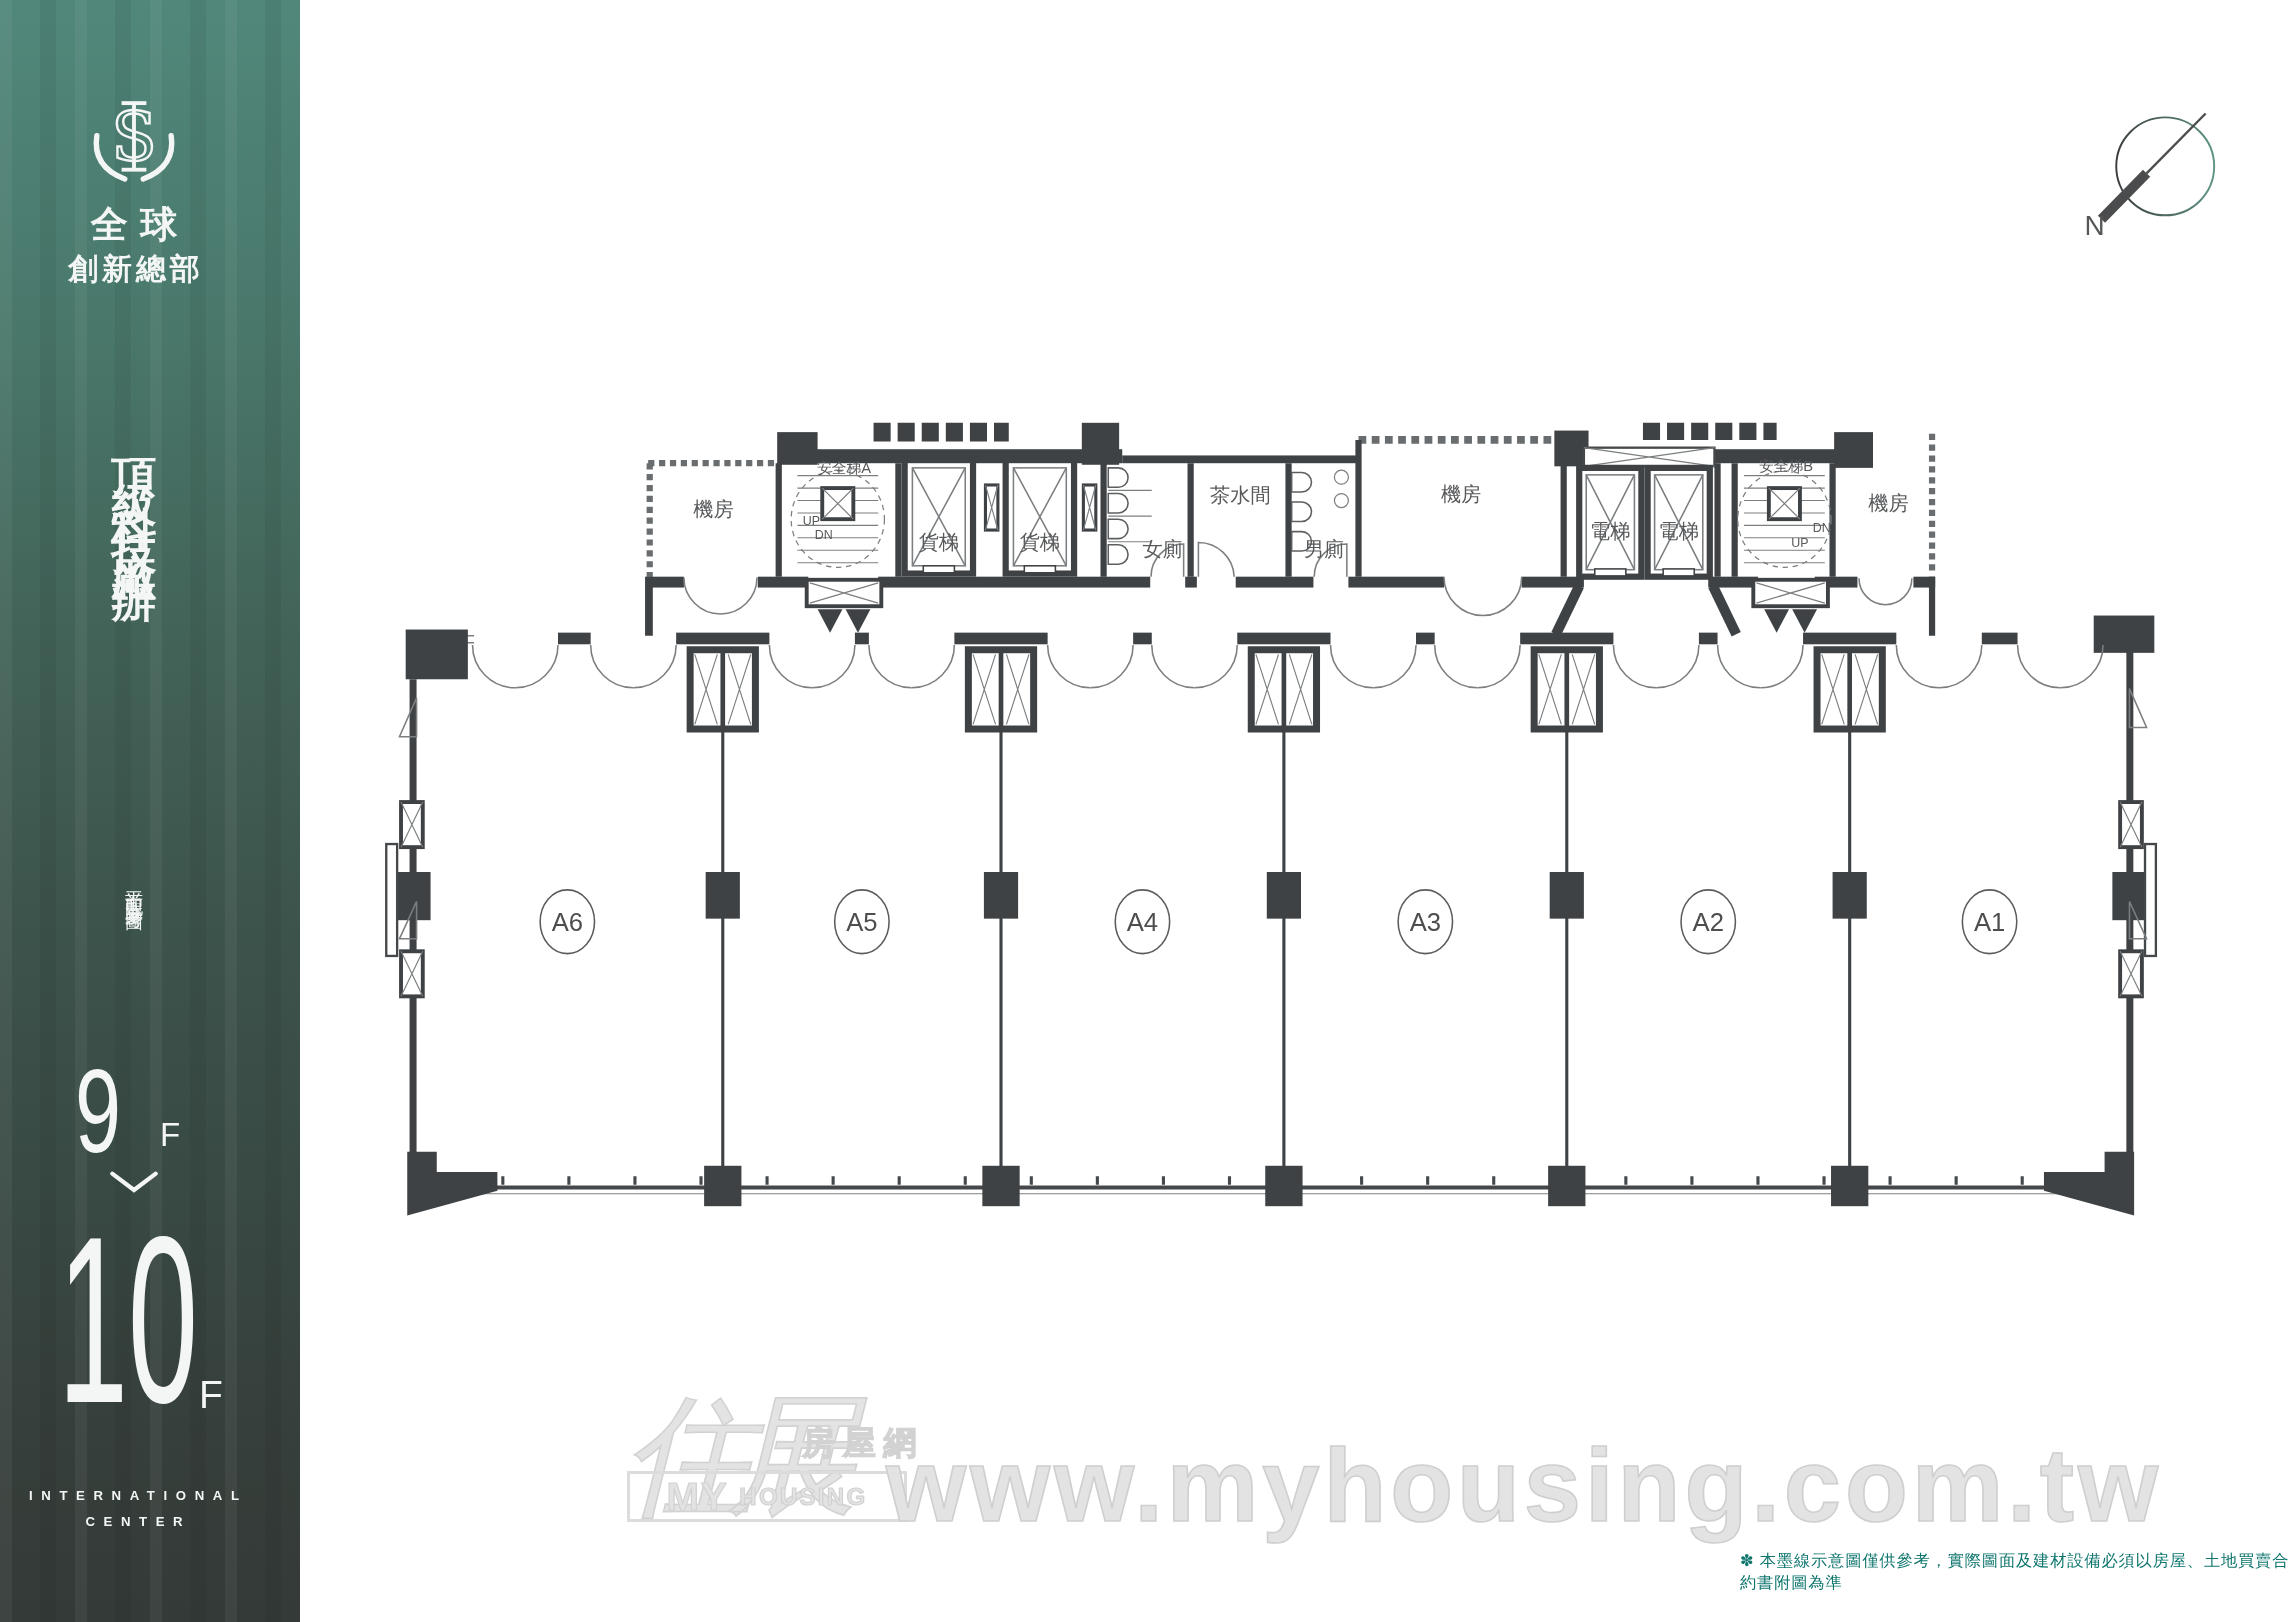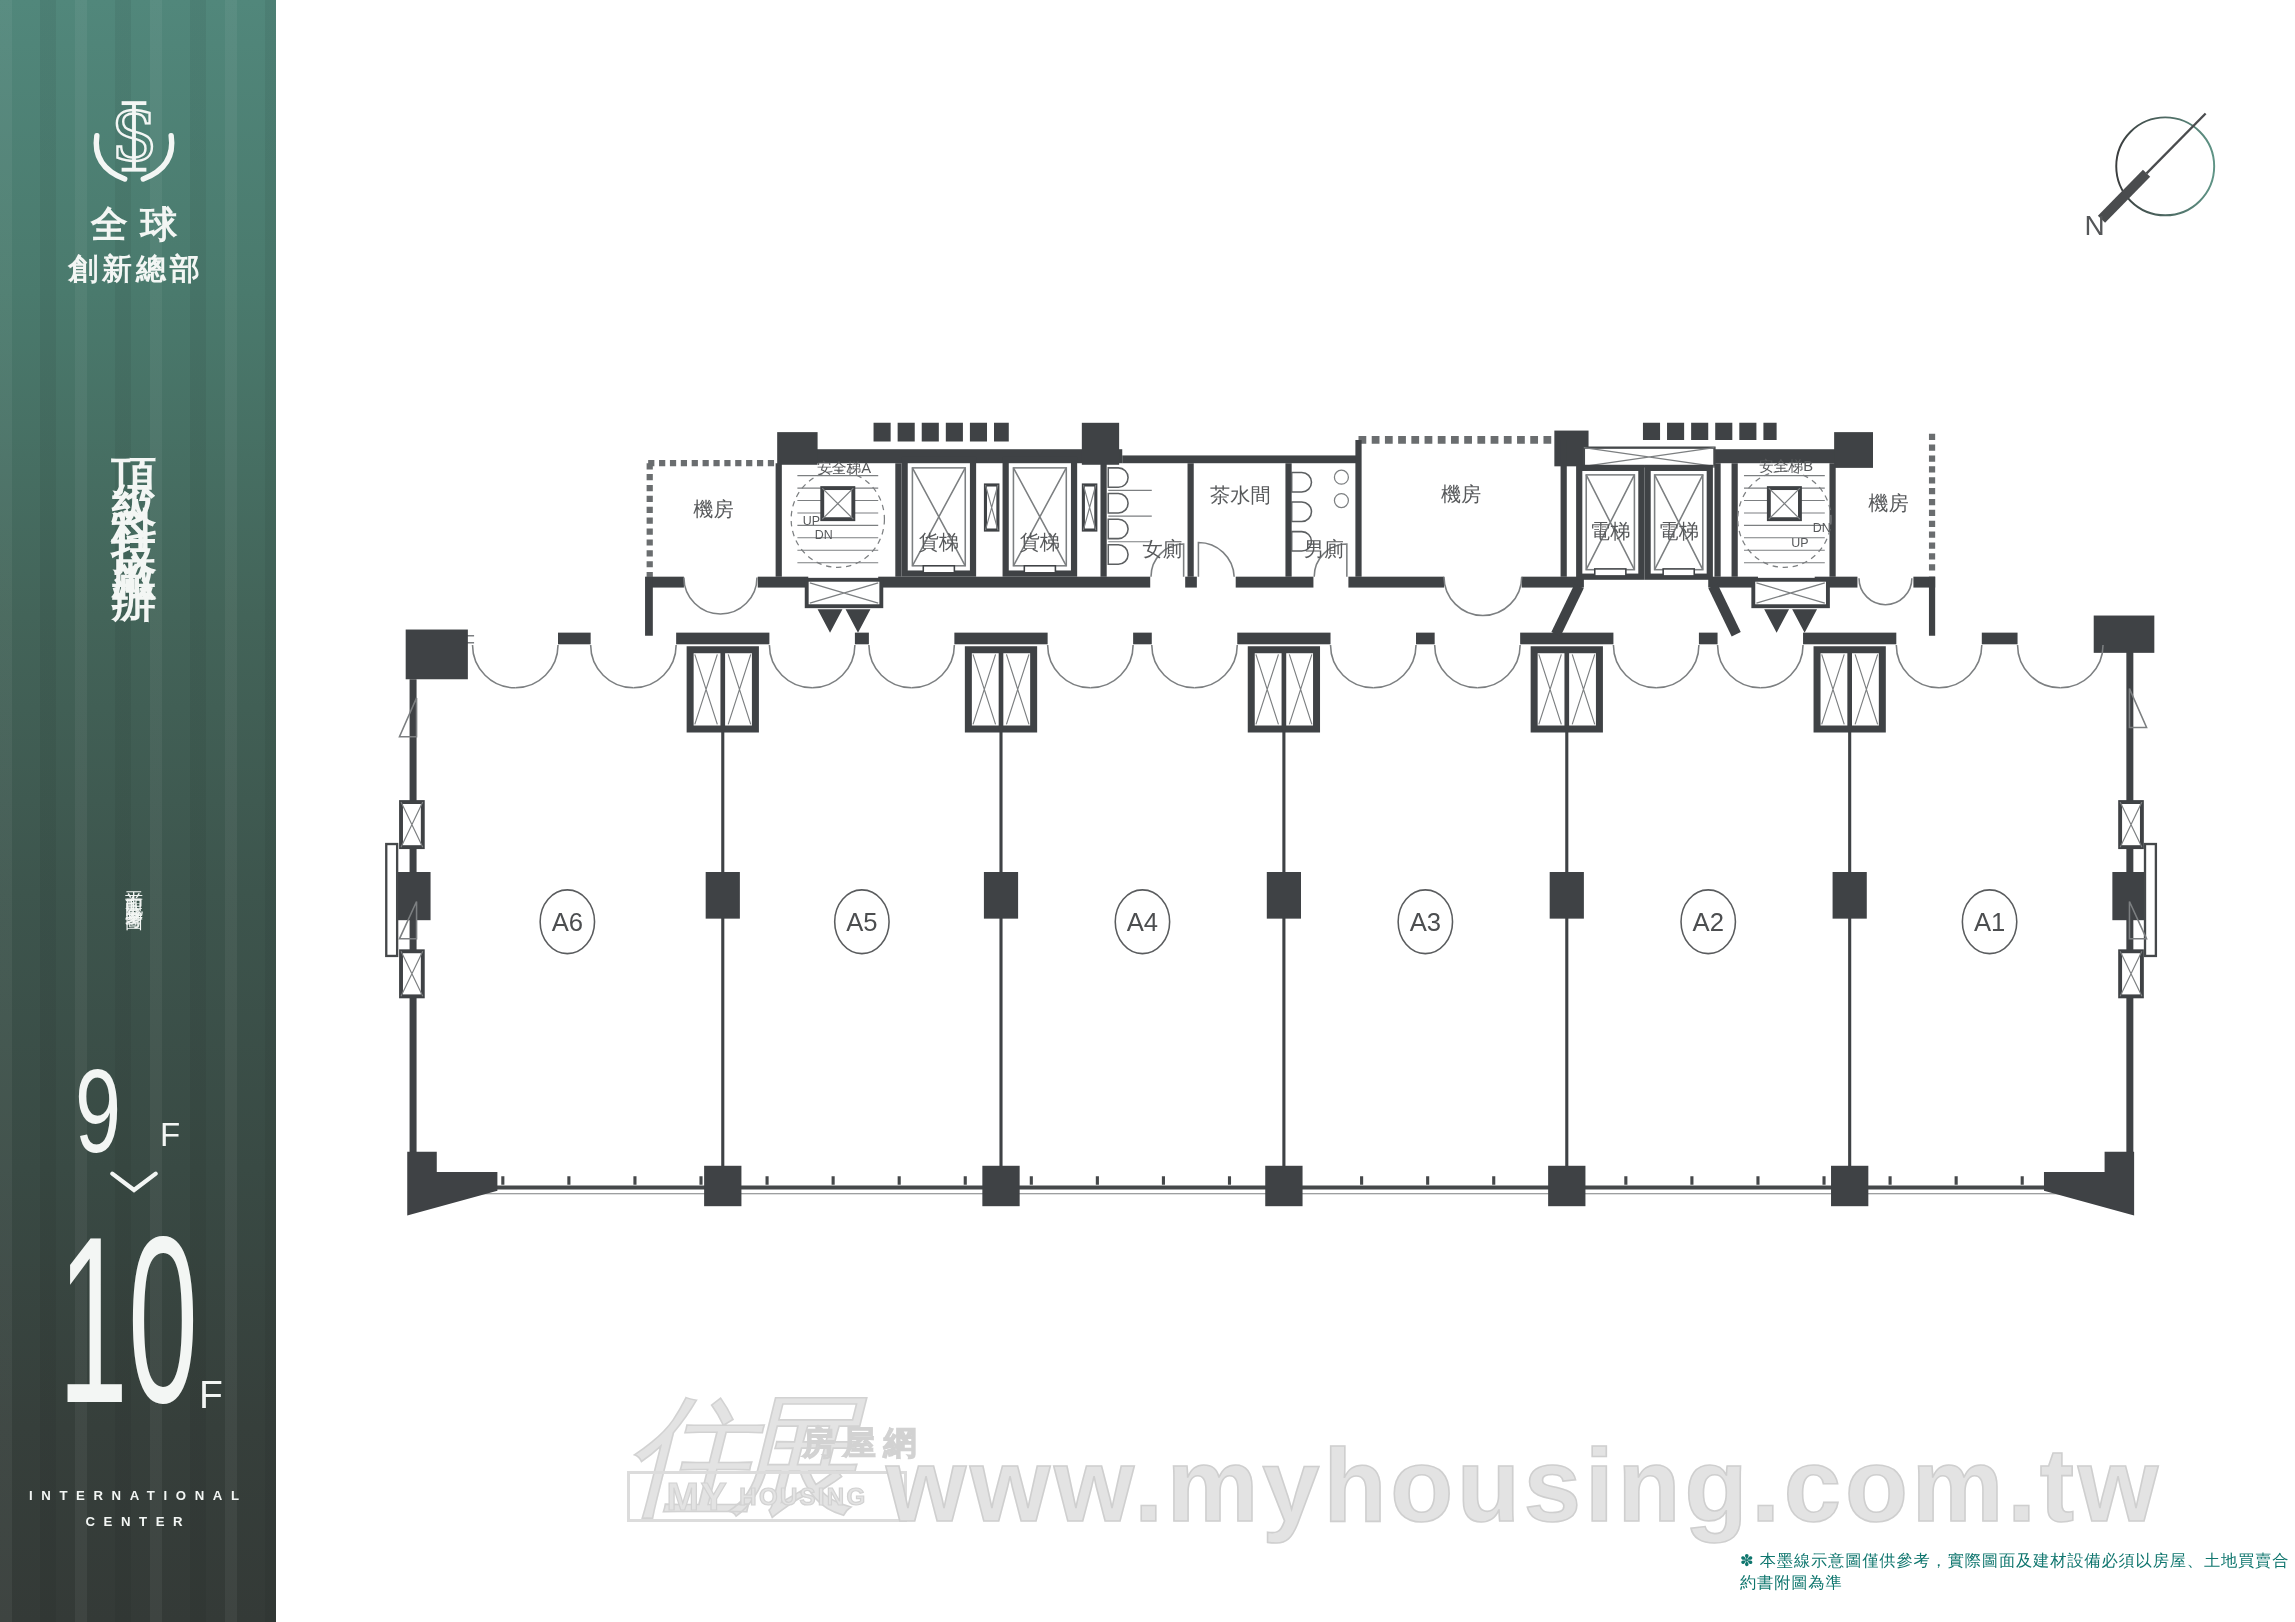--- a/index.html
+++ b/index.html
@@ -1,20 +1,20 @@
 <!DOCTYPE html>
 <html style="font-size:12.4px"><head>
 <meta charset="utf-8">
 <style>
   html,body{margin:0;padding:0;background:#ffffff;}
   body{width:2295px;height:1622px;position:relative;overflow:hidden;
        font-family:"Liberation Sans","DejaVu Sans",sans-serif;}
 
   
-  .sidebar{position:absolute;left:0;top:0;width:276px;height:1622px;
+  .sidebar{position:absolute;left:0;top:0;width:300px;height:1622px;
     background:linear-gradient(180deg,#51877b 0%,#4a7a6d 18%,#436459 38%,#3d554d 55%,#394a44 72%,#363f3b 88%,#343a37 100%);}
   .sidebar .stripes{position:absolute;inset:0;
     background:repeating-linear-gradient(90deg,rgba(255,255,255,.05) 0 12.4px,rgba(255,255,255,0) 12.4px 40px,rgba(0,0,0,.06) 40px 56px,rgba(0,0,0,0) 56px 75px);}
   .sidebar *{color:#f3f6f4;}
   .logo-wrap{position:absolute;left:0;top:92px;width:268px;text-align:center;}
   .brand{position:absolute;left:0;top:201px;width:268px;text-align:center;line-height:1.3;}
   .brand .l1{font-size:37px;font-weight:700;letter-spacing:12.4px;text-indent:12.4px;}
   .brand .l2{font-size:30px;font-weight:700;letter-spacing:3.9px;text-indent:3.9px;}
   .v-title{position:absolute;left:0;top:424px;width:268px;display:flex;justify-content:center;}
   .v-title span{writing-mode:vertical-rl;font-size:45px;font-weight:600;letter-spacing:23px;}

